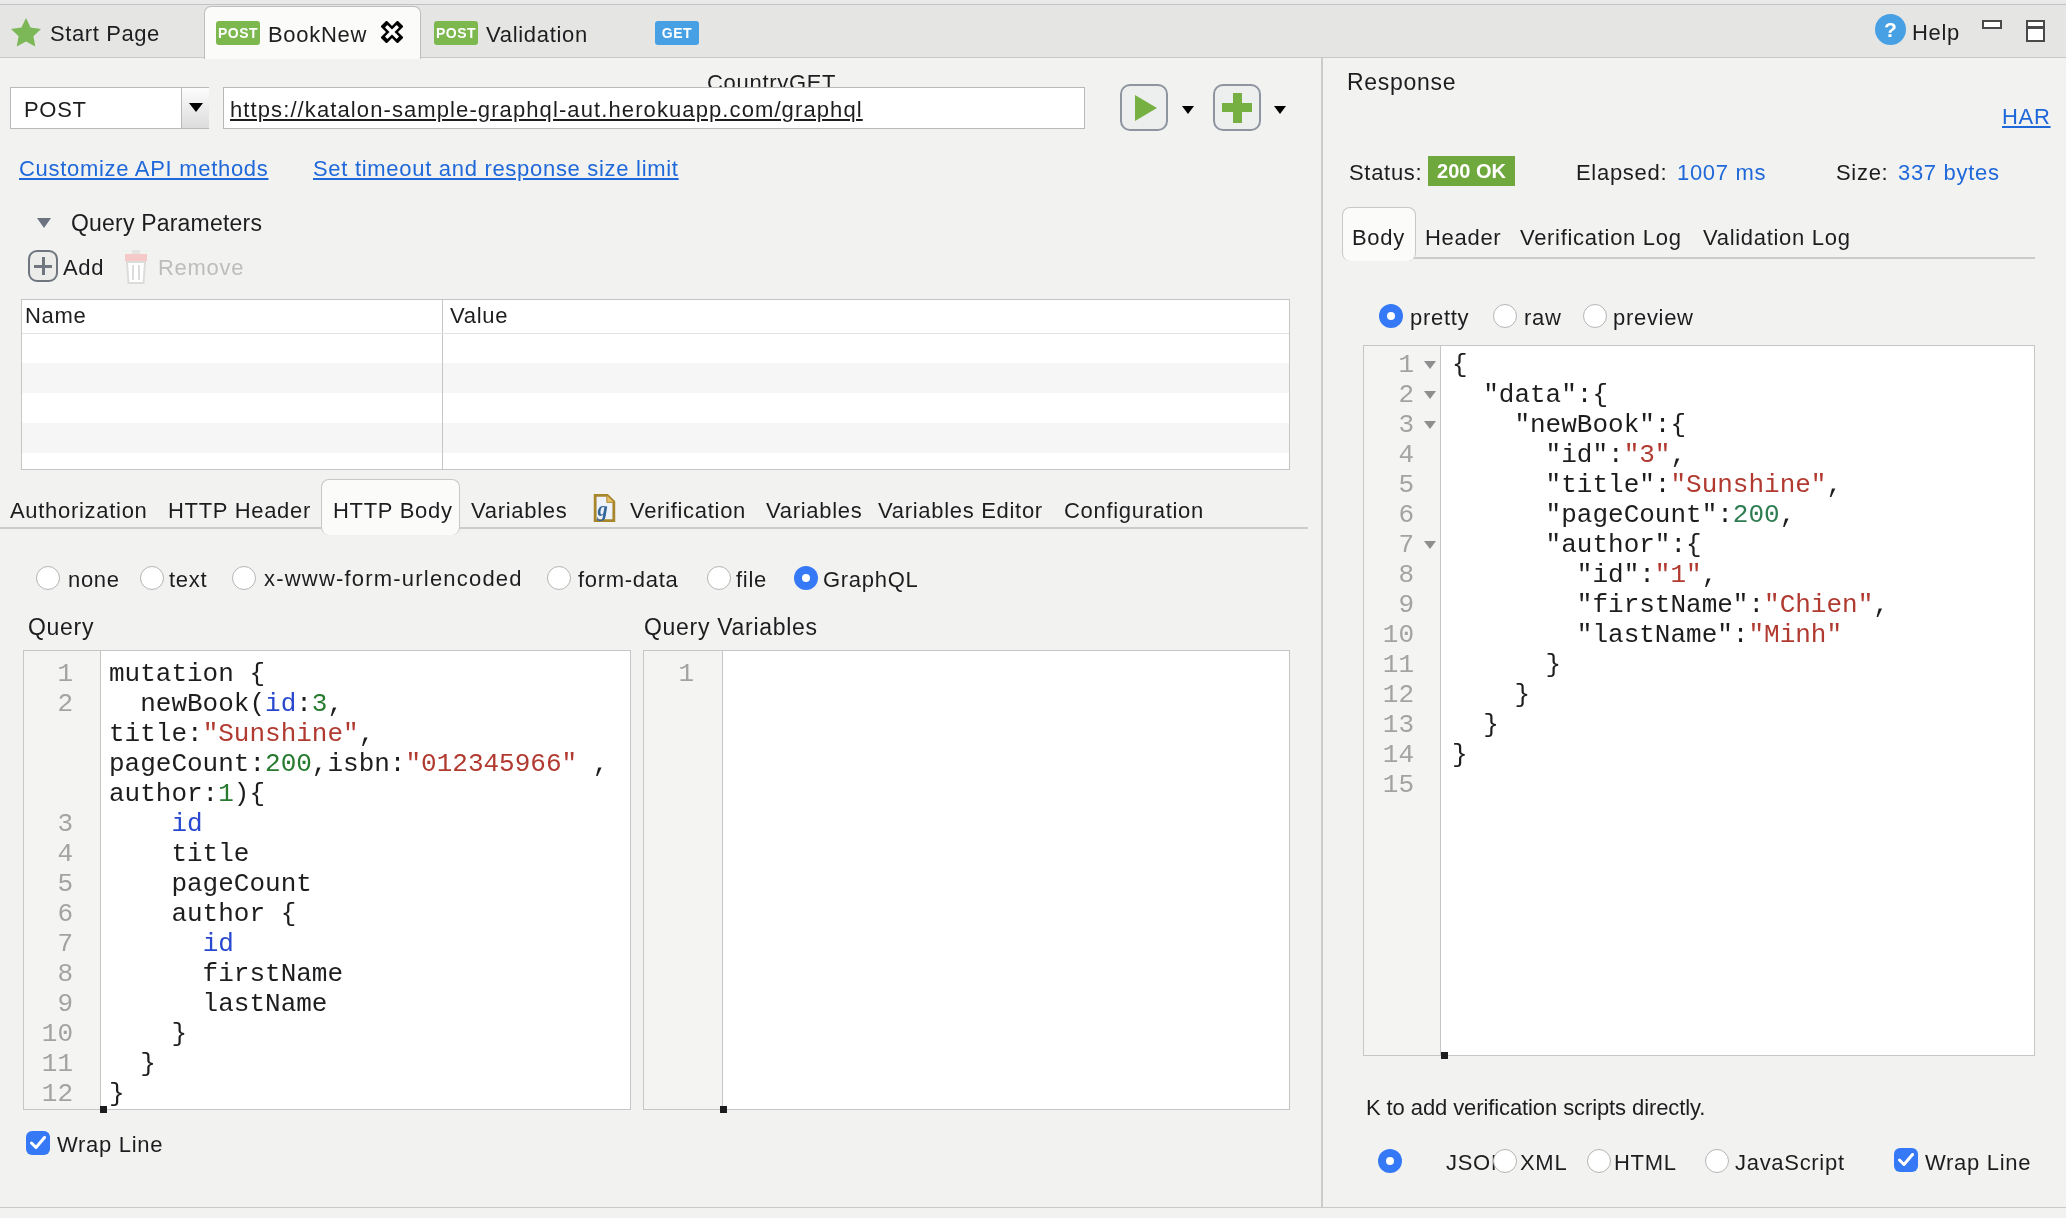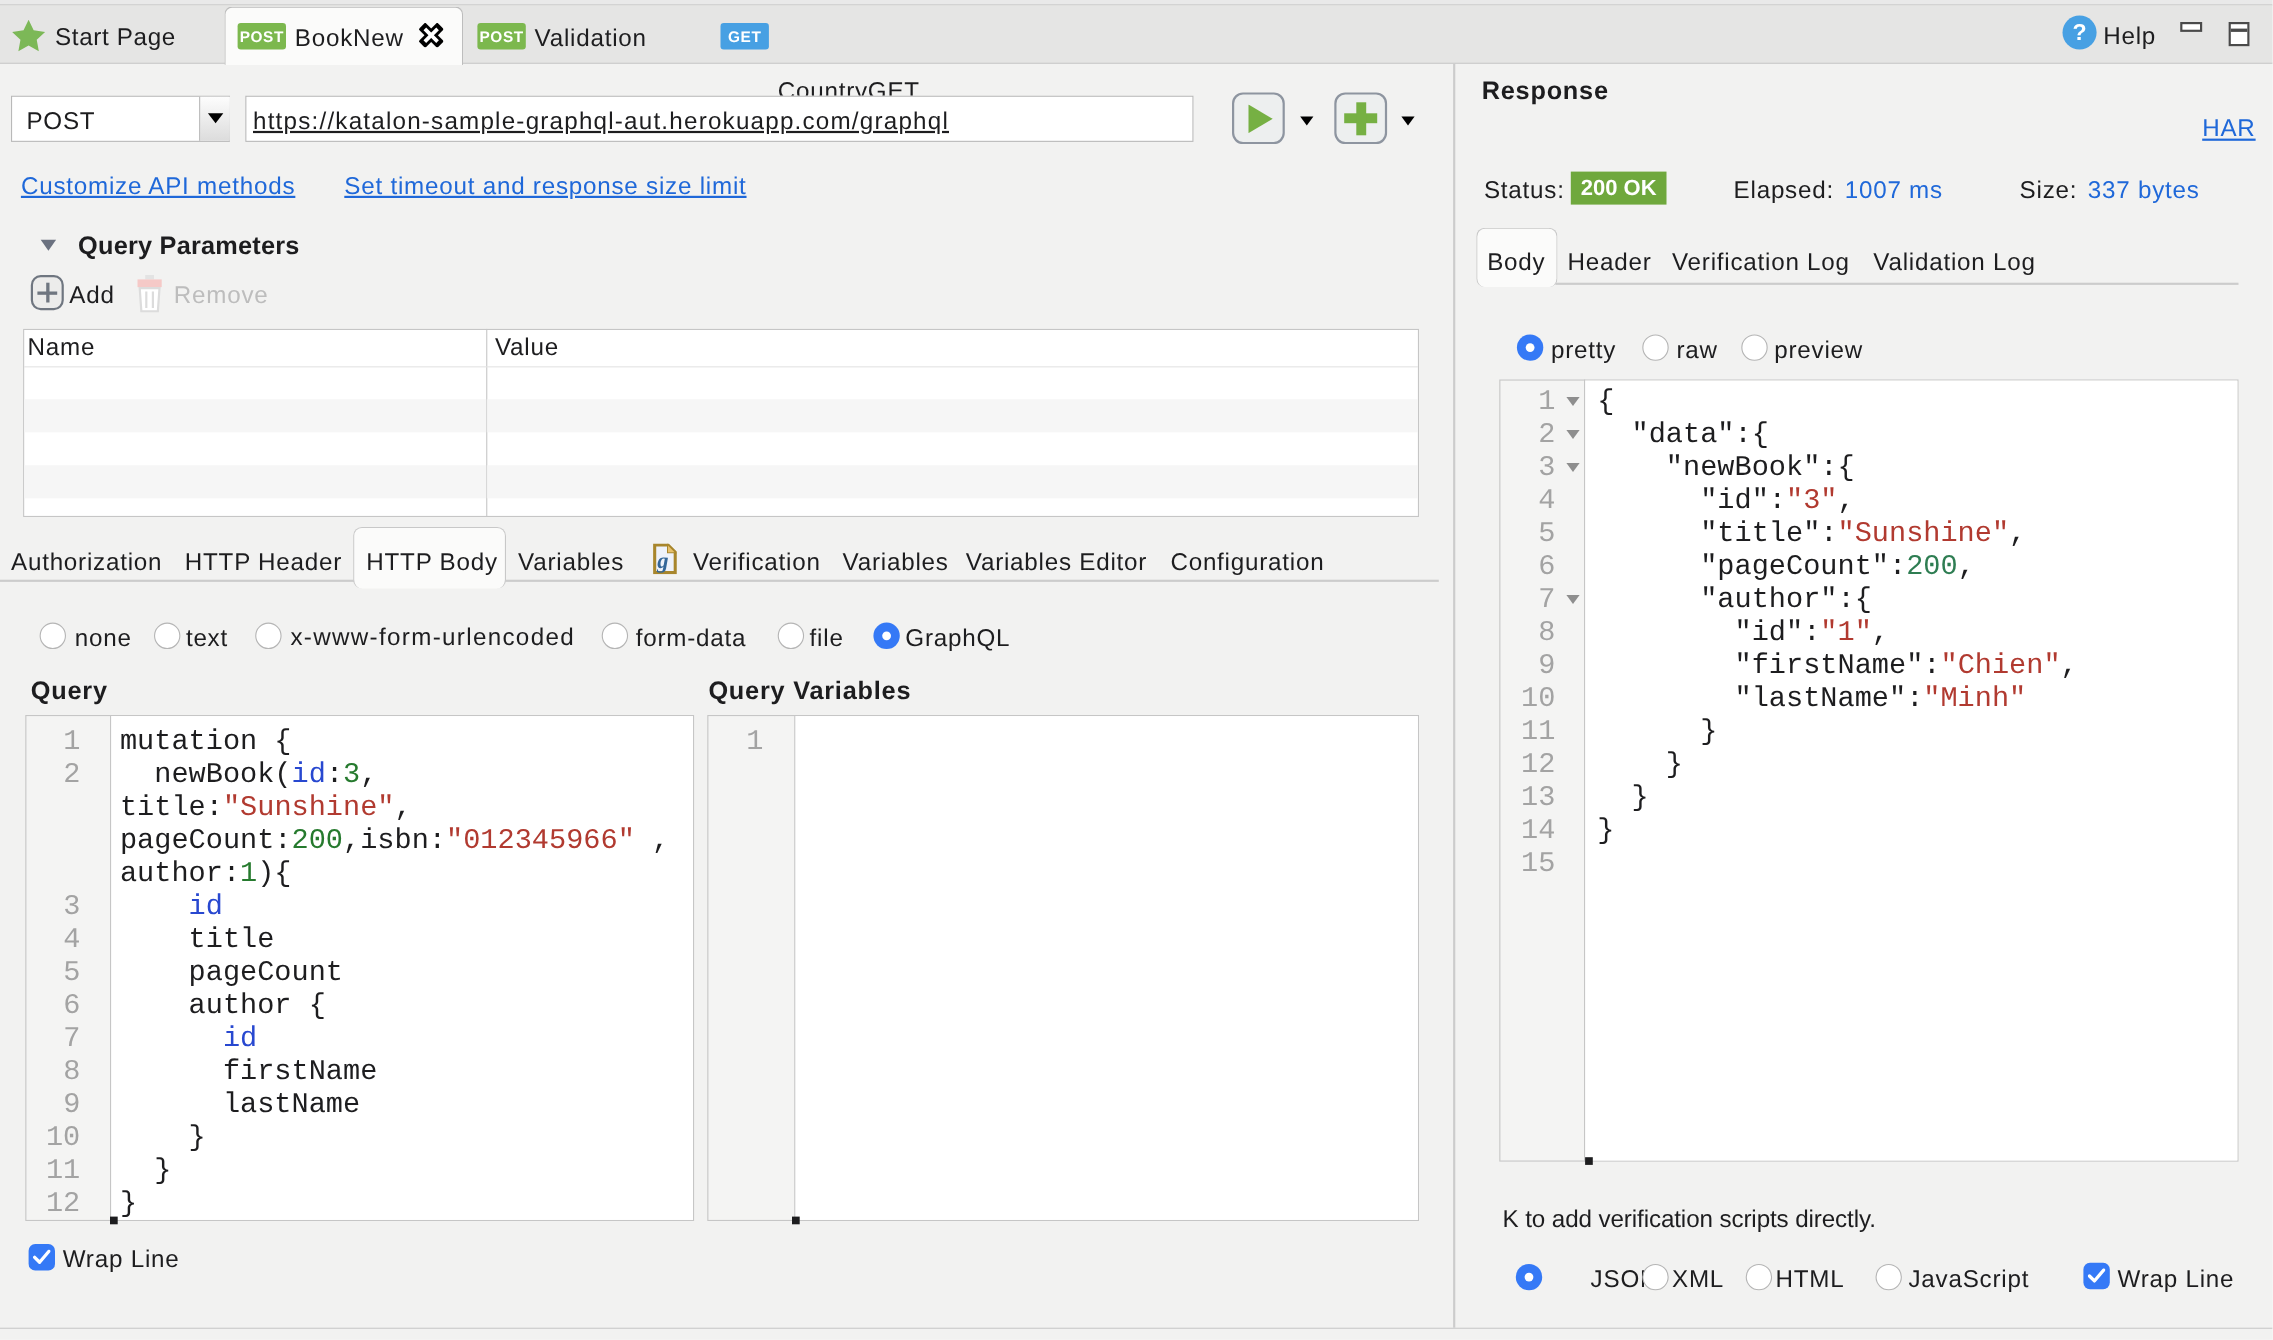--- a/index.html
+++ b/index.html
@@ -1,20 +1,20 @@
 <!DOCTYPE html>
 <html><head>
 <meta charset="utf-8">
 <style>
 html,body{margin:0;padding:0;}
 body{font-family:"Liberation Sans",sans-serif;color:#1d1d1f;}
 #app{position:relative;width:2066px;height:1218px;background:#f2f2f1;overflow:hidden;}
 .abs{position:absolute;}
 .lbl{position:absolute;white-space:nowrap;font-size:22px;color:#1d1d1f;letter-spacing:0.7px;}
-.bold{font-weight:bold;}
+.bold{font-weight:normal;}
 .link{color:#1f68d9;text-decoration:underline;}
 .badge{position:absolute;width:44px;height:24px;border-radius:3px;color:#fff;font-size:14px;font-weight:bold;text-align:center;line-height:24px;letter-spacing:0.5px;}
 .bpost{background:#7cb84e;}
 .bget{background:#47a0e3;}
 .tabbox{position:absolute;background:#fbfbfa;border:1px solid #bdbdbd;border-bottom:none;border-radius:7px 7px 0 0;}
 .radio{position:absolute;width:24px;height:24px;border-radius:50%;box-sizing:border-box;border:1.5px solid #b5b5b5;background:#fff;}
 .radio.on{border:none;background:#3579f6;}
 .radio.on::after{content:"";position:absolute;left:8px;top:8px;width:8px;height:8px;border-radius:50%;background:#fff;}
 .checkbox{position:absolute;width:24px;height:24px;border-radius:6px;background:#3579f6;}
 .checkbox svg{position:absolute;left:4px;top:5px;}

